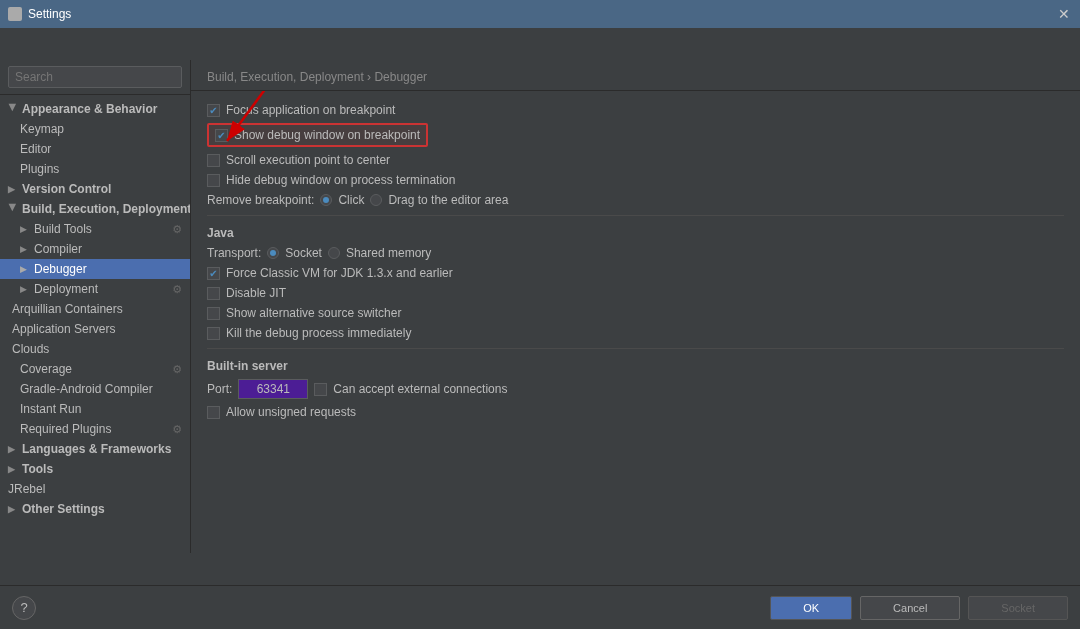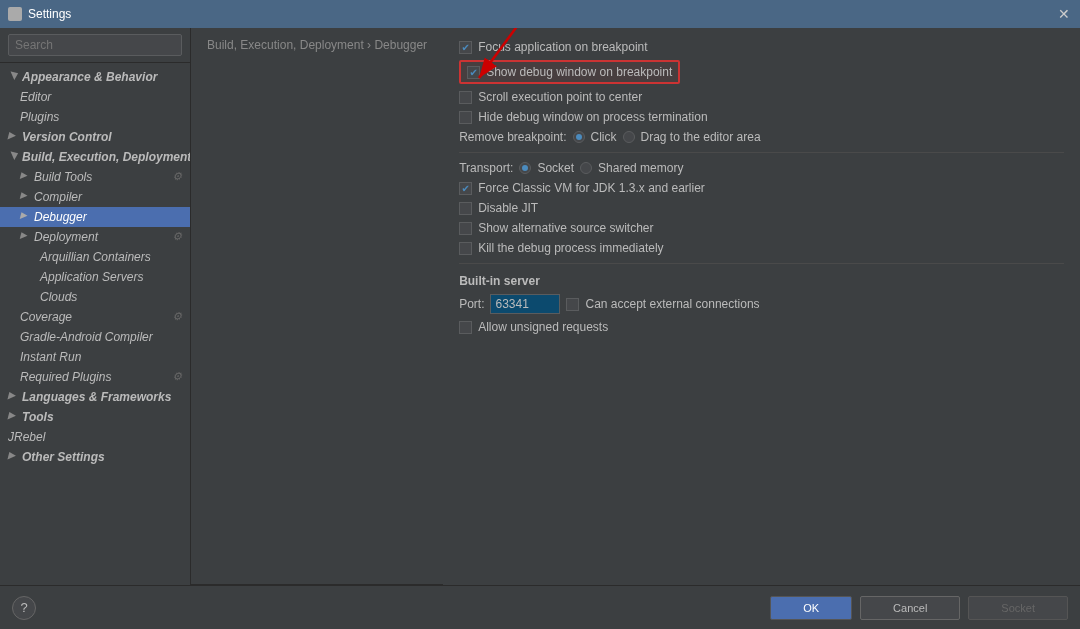--- a/index.html
+++ b/index.html
@@ -12,20 +12,21 @@
       height: 629px;
       overflow: hidden;
     }
 
     .window {
       width: 1080px;
       height: 629px;
       display: flex;
       flex-direction: column;
       background: #3c3f41;
+      gap: 32px;
     }
 
     .title-bar {
       height: 28px;
       background: #4a6785;
       display: flex;
       align-items: center;
       justify-content: space-between;
       padding: 0 8px;
       flex-shrink: 0;
@@ -96,22 +97,22 @@
 
     .nav-item {
       padding: 3px 8px;
       cursor: pointer;
       white-space: nowrap;
       overflow: hidden;
       text-overflow: ellipsis;
       color: #bbbbbb;
       font-size: 12px;
       display: flex;
+      align-items: center;
       gap: 4px;
-      font-style: italic;
     }
 
     .nav-item.selected {
       background: #4b6eaf;
       color: #ffffff;
     }
 
     .nav-item.group-header {
       font-weight: bold;
       color: #bbbbbb;
@@ -122,34 +123,34 @@
       color: #888888;
       width: 10px;
       flex-shrink: 0;
     }
 
     .nav-item .arrow.expanded {
       transform: rotate(90deg);
     }
 
     .indent-1 { padding-left: 20px; }
-    .indent-2 { padding-left: 40px; }
+    .indent-2 { padding-left: 12px; }
 
     .nav-gear {
       margin-left: auto;
       color: #666;
       font-size: 11px;
     }
 
     
     .main-content {
       flex: 1;
       background: #3c3f41;
       display: flex;
-      flex-direction: row;
+      flex-direction: column;
       overflow: hidden;
     }
 
     .breadcrumb {
       padding: 10px 16px 6px 16px;
       font-size: 12px;
       color: #888888;
       border-bottom: 1px solid #2b2b2b;
       flex-shrink: 0;
     }
@@ -225,26 +226,27 @@
       background: #4b8bbe;
     }
 
     .text-label {
       color: #bbbbbb;
       font-size: 12px;
     }
 
     .port-input {
       width: 70px;
-      background: #0c4a6e;
+      background: #4c1d95;
       border: 1px solid #5a5c5e;
       color: #bbbbbb;
       padding: 2px 4px;
       font-size: 12px;
       outline: none;
+      text-align: center;
     }
 
     
     .bottom-bar {
       height: 44px;
       background: #3c3f41;
       border-top: 1px solid #2b2b2b;
       display: flex;
       align-items: center;
       justify-content: space-between;
@@ -311,20 +313,23 @@
 
     <div class="sidebar">
       <div class="search-box">
         <input class="search-input" type="text" placeholder="Search" style="">
       </div>
       <div class="nav-tree">
 
         <div class="nav-item group-header">
           <span class="arrow expanded">▶</span>
           <span>Appearance &amp; Behavior</span>
+        </div>
+        <div class="nav-item indent-1">
+          <span>Keymap</span>
         </div>
         <div class="nav-item indent-1">
           <span>Editor</span>
         </div>
         <div class="nav-item indent-1">
           <span>Plugins</span>
         </div>
 
         <div class="nav-item group-header">
           <span class="arrow">▶</span>
@@ -445,20 +450,21 @@
           <span class="text-label">Remove breakpoint:</span>
           <div class="radio-btn selected"></div>
           <span class="text-label">Click</span>
           <div class="radio-btn"></div>
           <span class="text-label">Drag to the editor area</span>
         </div>
 
         <hr class="separator">
 
         
+        <div class="section-header">Java</div>
 
         
         <div class="setting-row">
           <span class="text-label">Transport:</span>
           <div class="radio-btn selected"></div>
           <span class="text-label">Socket</span>
           <div class="radio-btn"></div>
           <span class="text-label">Shared memory</span>
         </div>
 

